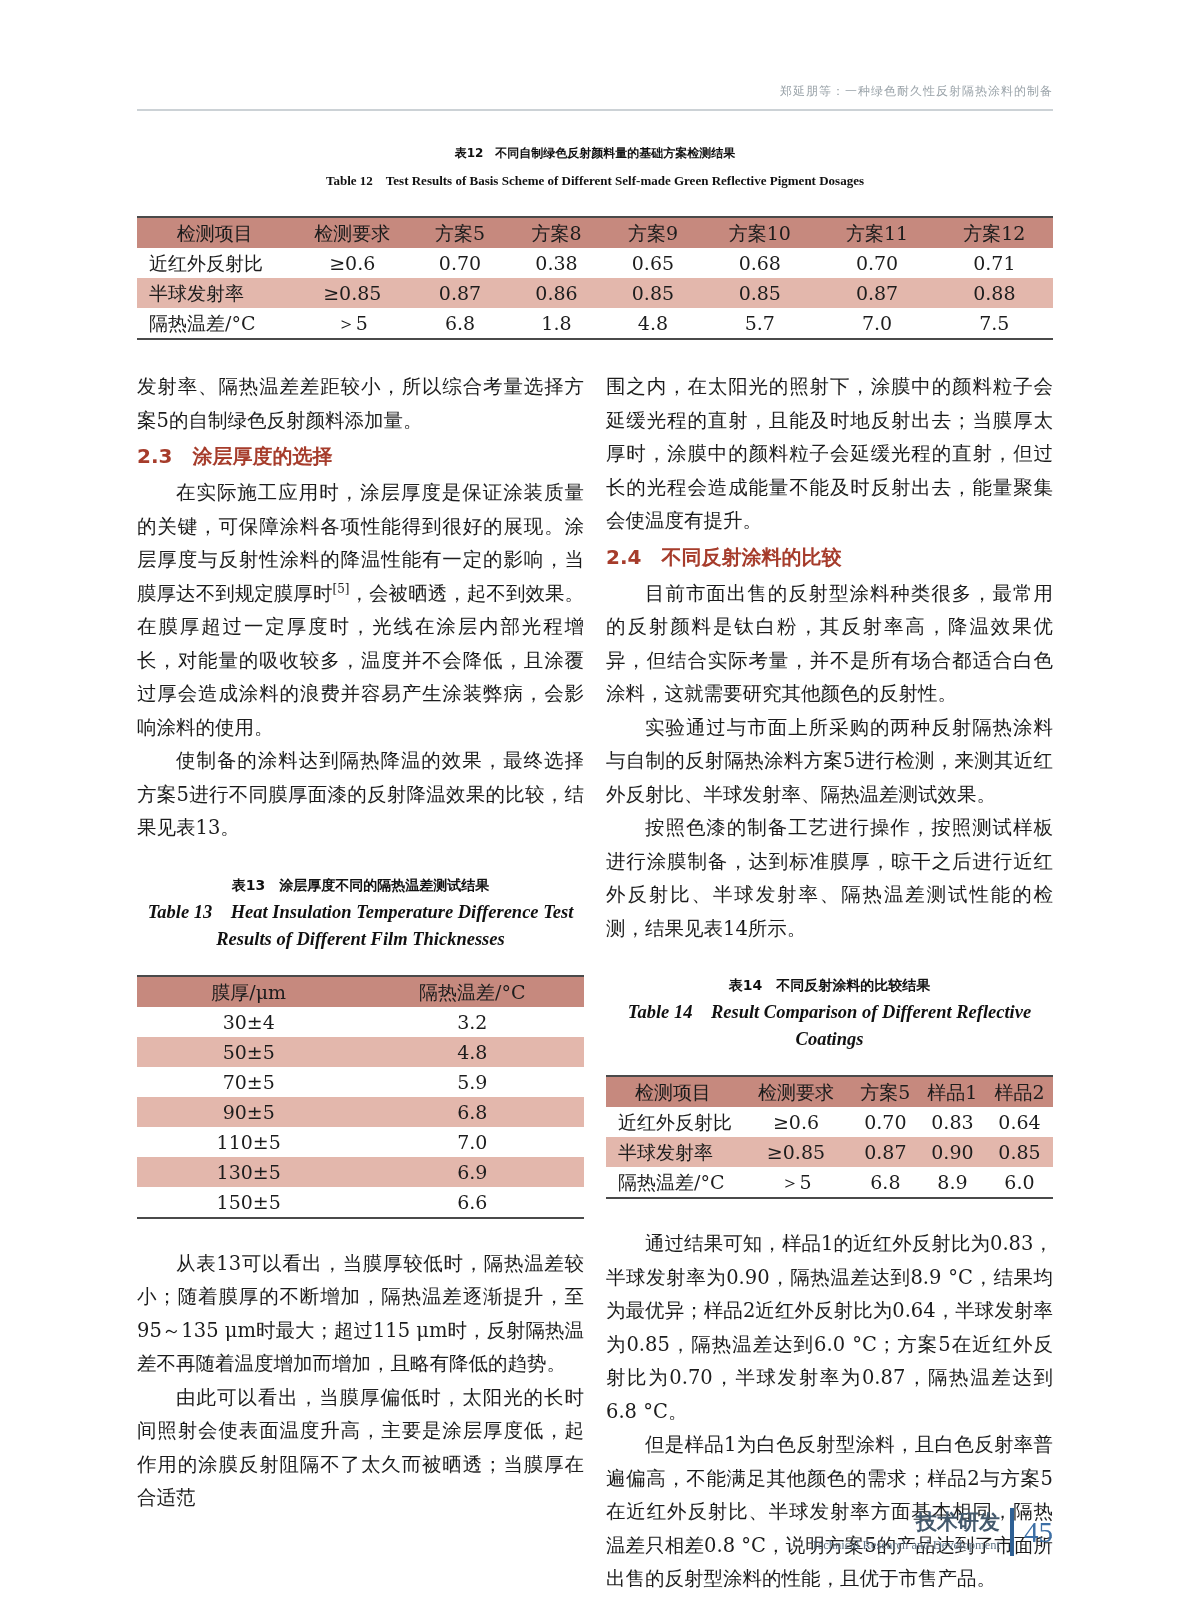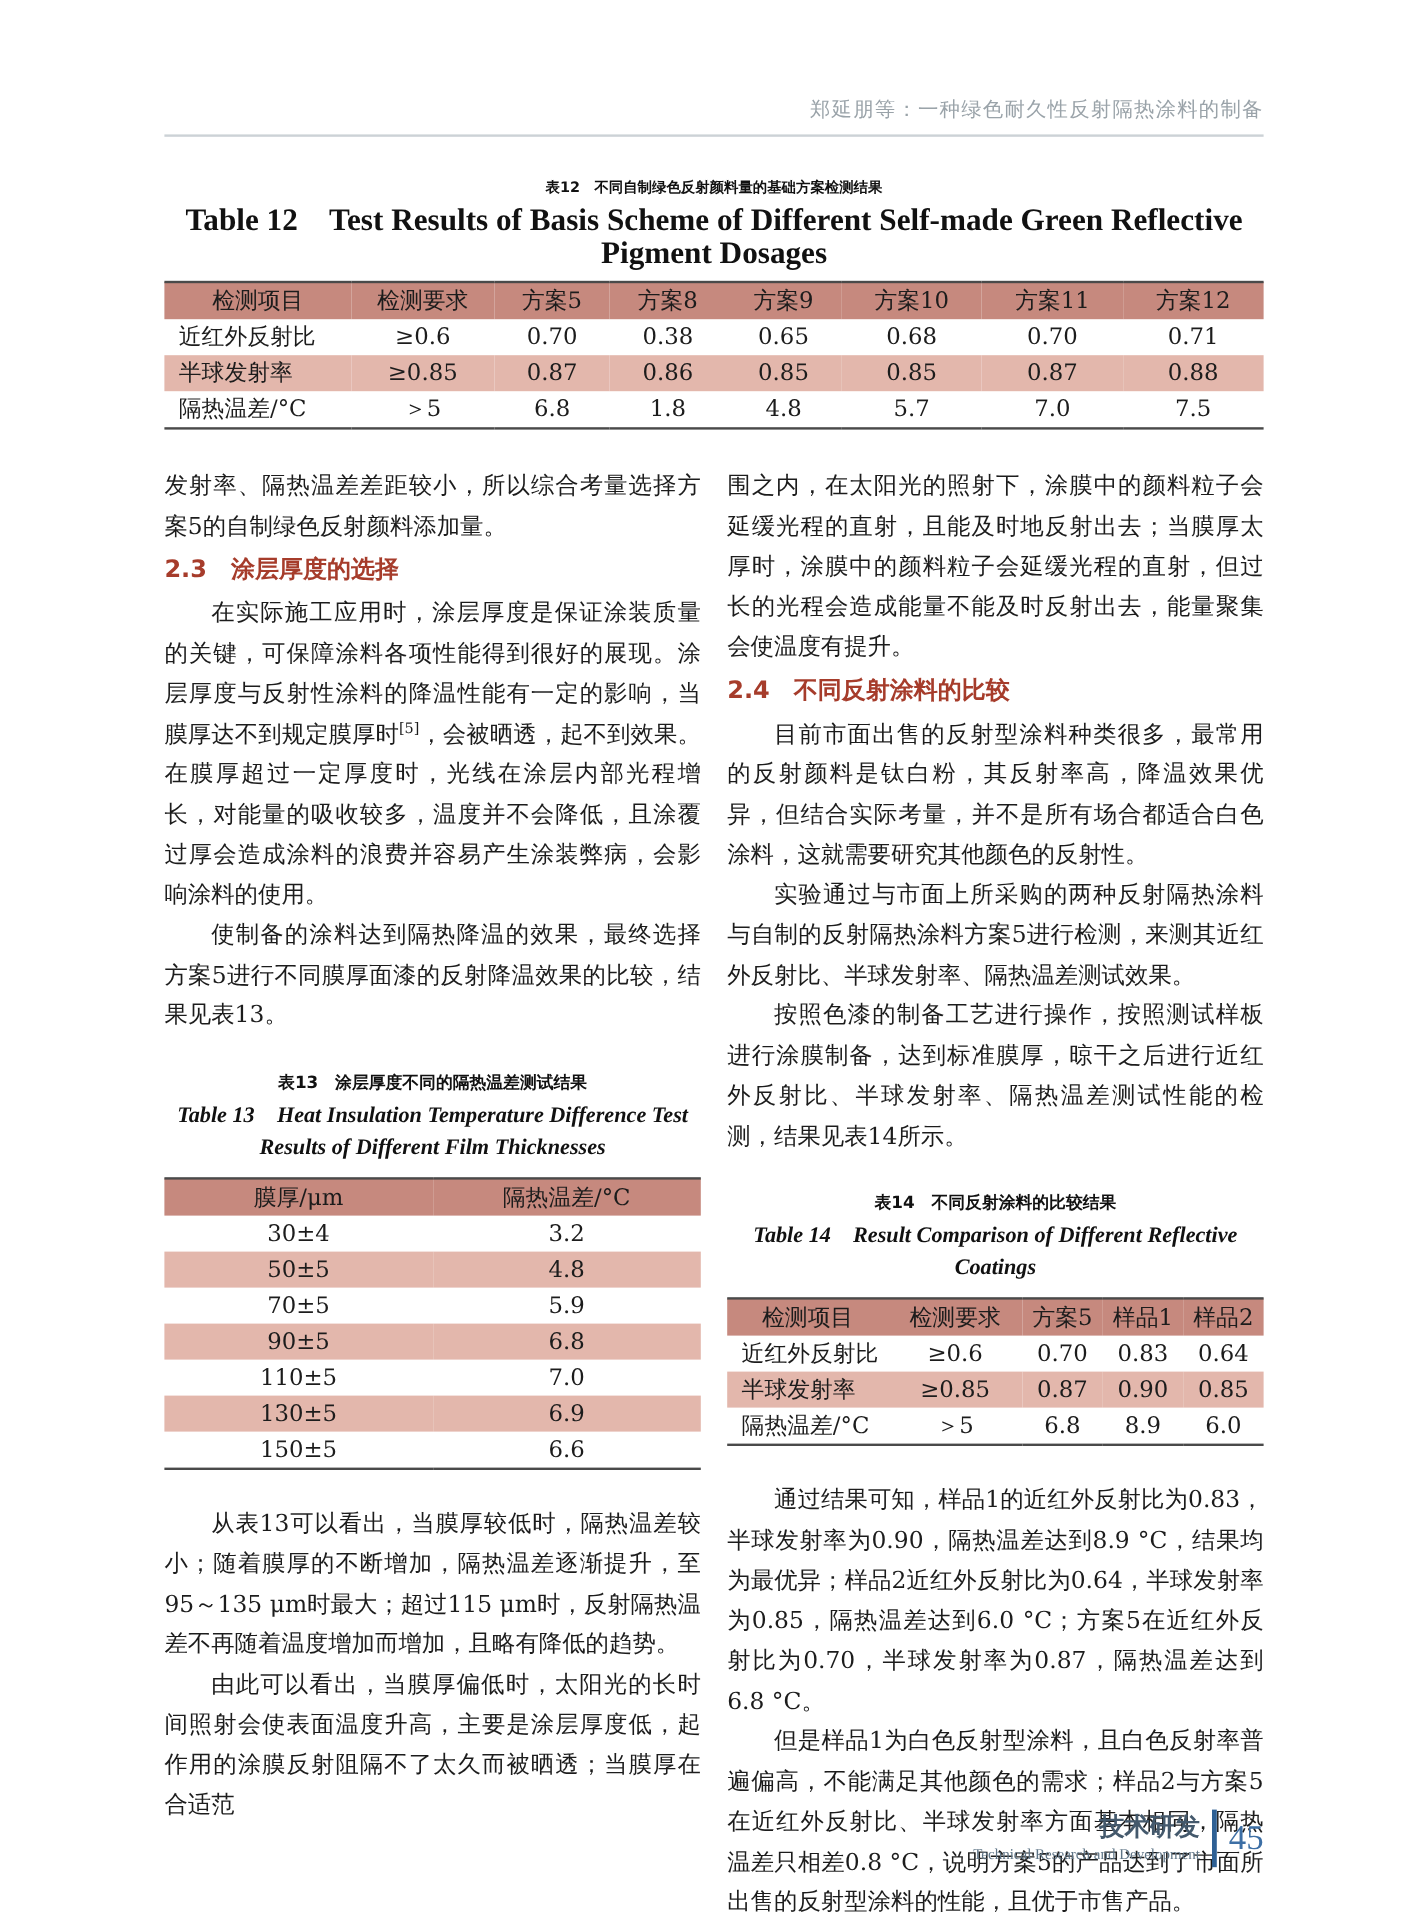--- a/index.html
+++ b/index.html
@@ -20,47 +20,47 @@
   }
   
   .running-header {
     padding-top: 80px;
     padding-bottom: 9px;
     border-bottom: 2px solid #ccd2d6;
     text-align: right;
   }
   .running-header .rh-text {
     font-family: "DejaVu Sans", "Liberation Sans", sans-serif;
-    font-size: 17px;
+    font-size: 12px;
     color: #9aa3a9;
     letter-spacing: 1px;
   }
   
   .tbl-title-cn {
     text-align: center;
     font-family: "DejaVu Sans", "Liberation Sans", sans-serif;
     font-weight: bold;
     font-size: 12px;
     color: #111;
     line-height: 28px;
   }
   .tbl-title-en {
     text-align: center;
     font-family: "Liberation Serif", "DejaVu Serif", serif;
     font-weight: bold;
-    font-size: 26px;
+    font-size: 13px;
     color: #111;
     line-height: 27px;
   }
   .t12-block { margin-top: 28px; }
   
   table.dtable {
     width: 100%;
     border-collapse: collapse;
-    margin-top: 10px;
+    margin-top: 22px;
     border-top: 2px solid #4a4a4a;
     border-bottom: 2px solid #4a4a4a;
     font-size: 19px;
     font-family: "DejaVu Serif", "Liberation Serif", serif;
   }
   table.dtable th, table.dtable td {
     padding: 4px 3px;
     text-align: center;
     font-weight: normal;
     line-height: 22px;

